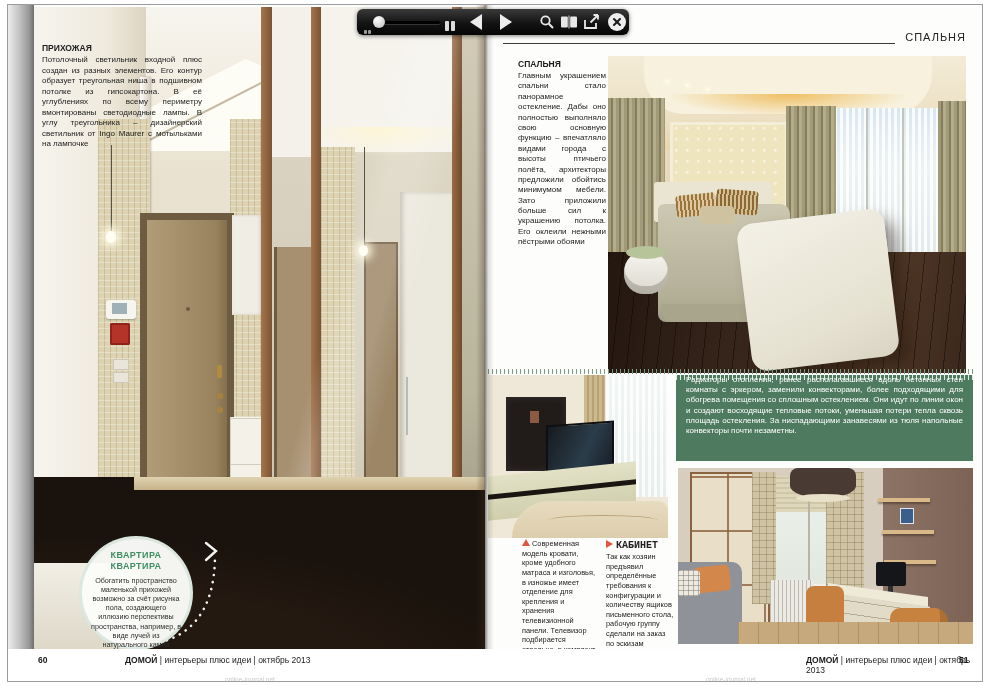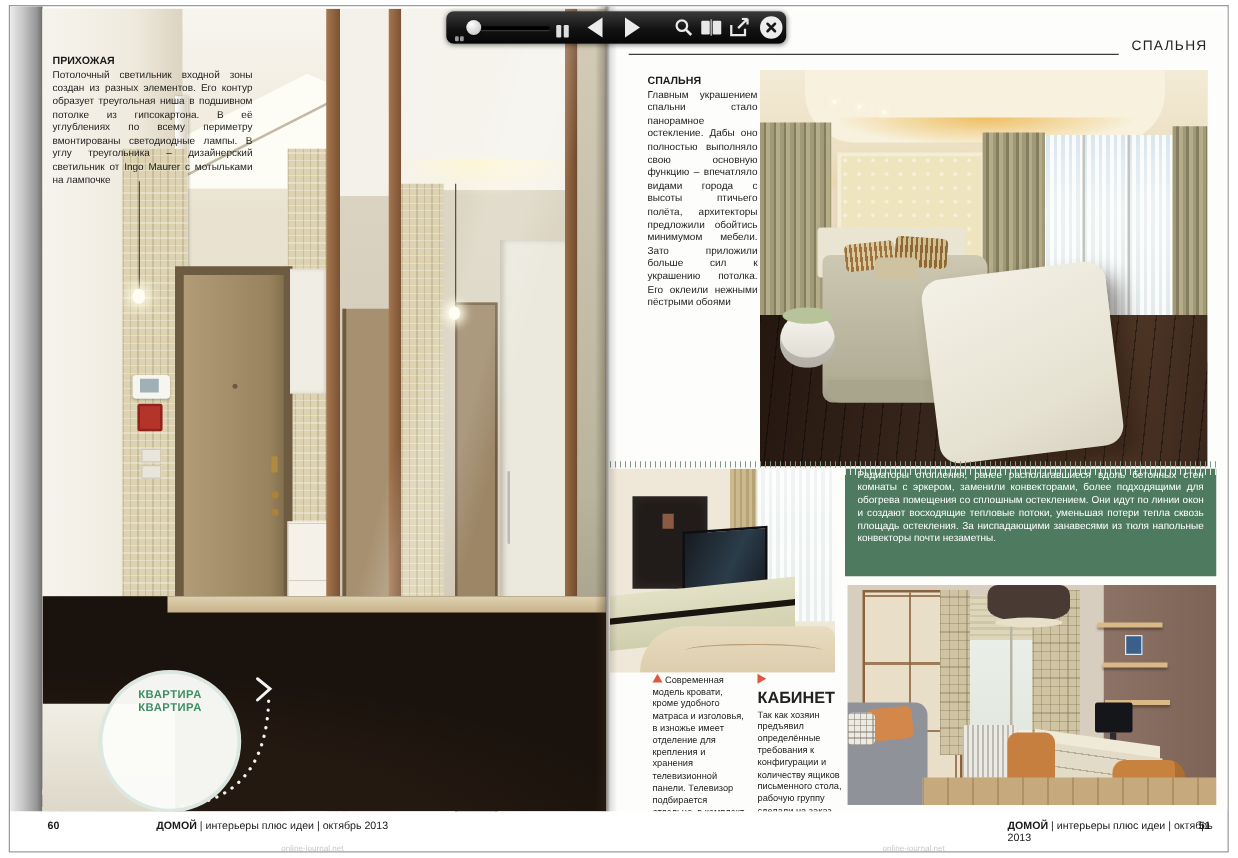--- a/index.html
+++ b/index.html
@@ -36,21 +36,21 @@
   .sp-col{left:33px;top:52px;width:88px;color:#1c1c1c;}
   .sp-col h3{margin:0 0 2px 0;font-size:8.5px;font-weight:bold;}
   .sp-col p{margin:0;font-size:8px;line-height:1.3;text-align:justify;}
   .ticks{left:3px;top:362px;width:485px;height:5px;background:repeating-linear-gradient(90deg,#7d9a88 0 1px,transparent 1px 4px);z-index:5;}
   .ideas{left:191px;top:368px;width:297px;height:86px;background:#4e7a5f;color:#fff;z-index:6;}
   .ideas:before{content:"";position:absolute;left:0;top:0;right:0;height:5px;background:repeating-linear-gradient(90deg,rgba(255,255,255,.85) 0 1px,transparent 1px 4px);}
   .ideas h3{margin:9px 10px 2px 10px;font-size:12.5px;font-weight:bold;}
   .ideas p{margin:0 10px;font-size:8px;line-height:1.28;text-align:justify;}
   .caption{top:532px;color:#222;z-index:6;}
   .caption p{margin:0;font-size:7.4px;line-height:1.3;}
-  .caption .cap-title{font-size:13px;font-weight:bold;}
+  .caption .cap-title{font-size:10px;font-weight:bold;font-family:Liberation Mono, monospace;}
   .tri-up{display:inline-block;width:0;height:0;border-left:4px solid transparent;border-right:4px solid transparent;border-bottom:7px solid #e0573f;margin-right:2px;}
   .tri-r{display:inline-block;width:0;height:0;border-top:4px solid transparent;border-bottom:4px solid transparent;border-left:7px solid #e0573f;margin-right:3px;}
   
   .footer{top:650px;font-size:8.5px;color:#1a1a1a;z-index:50;}
   .footer b{font-weight:bold;}
   .watermark{top:671px;font-size:6.5px;color:#c9c9c9;z-index:50;}
   
   .photo{overflow:hidden;text-decoration:underline;}
   .mosaic{background-color:#ddd3b2;background-image:repeating-linear-gradient(0deg,rgba(255,255,255,.3) 0 1px,transparent 1px 6px),repeating-linear-gradient(90deg,rgba(150,135,95,.3) 0 1px,transparent 1px 6px);}
   .curtain{background:repeating-linear-gradient(90deg,#a19a78 0 3px,#847d5e 3px 5px,#b5ad8a 5px 8px);}
@@ -119,33 +119,34 @@
           #d5c29c 9deg 13deg,#3e2c1c 13deg 19deg,
           #d9c7a2 19deg 23deg,#382818 23deg 30deg,
           #d2bf97 30deg 34deg,#332418 34deg 42deg,
           #cdb892 42deg 46deg,#2e2015 46deg 55deg,
           #c6b189 55deg 59deg,#2a1d13 59deg 70deg,#241911 70deg 360deg);"></div>
       <div class="a" style="left:100px;top:470px;width:351px;height:13px;background:linear-gradient(180deg,#e0d2b0,#c6b28a);"></div>
       <div class="a" style="left:0;top:556px;width:106px;height:86px;background:linear-gradient(180deg,#f1eee5,#ddd8c8);"></div>
 
       <div class="a lp-article">
         <h3>ПРИХОЖАЯ</h3>
-        <p>Потолочный светильник входной зоны создан из разных элементов. Его контур образует треугольная ниша в подшивном потолке из гипсокартона. В её углублениях по всему периметру вмонтированы светодиодные лампы. В углу треугольника – дизайнерский светильник от Ingo Maurer с мотыльками на лампочке</p>
+        <p>Потолочный светильник входной плюс создан из разных элементов. Его контур образует треугольная ниша в подшивном потолке из гипсокартона. В её углублениях по всему периметру вмонтированы светодиодные лампы. В углу треугольника – дизайнерский светильник от Ingo Maurer с мотыльками на лампочке</p>
       </div>
 
       <svg class="a" style="left:60px;top:518px;z-index:34;" width="200" height="130" viewBox="0 0 200 130">
         <path d="M52 120 Q120 112 121 32" fill="none" stroke="#ffffff" stroke-width="2.6" stroke-linecap="round" stroke-dasharray="0.1 7" opacity="0.95"></path>
         <polyline points="112,18 122,26 112,35" fill="none" stroke="#ffffff" stroke-width="2.4" stroke-linecap="round" opacity="0.95"></polyline>
       </svg>
 
       <div class="a callout">
         <div class="t">
           <span>КВАРТИРА</span><br>
           <span>КВАРТИРА</span>
         </div>
+        <div class="b">Обогатить пространство маленькой прихожей возможно за счёт рисунка пола, создающего иллюзию перспективы пространства, например, в виде лучей из натурального камня</div>
       </div>
     </div>
 
     <div class="a page-right">
       <div class="a rp-rule"></div>
       <div class="a rp-section">СПАЛЬНЯ</div>
 
       <div class="a sp-col">
         <h3>СПАЛЬНЯ</h3>
         <p>Главным украшением спальни стало панорамное остекление. Дабы оно полностью выполняло свою основную функцию – впечатляло видами города с высоты птичьего полёта, архитекторы предложили обойтись минимумом мебели. Зато приложили больше сил к украшению потолка. Его оклеили нежными пёстрыми обоями</p>

